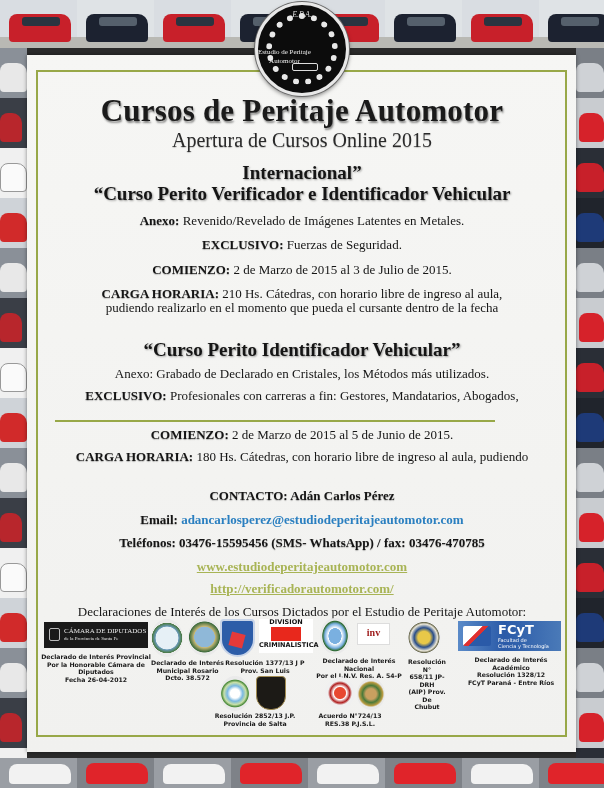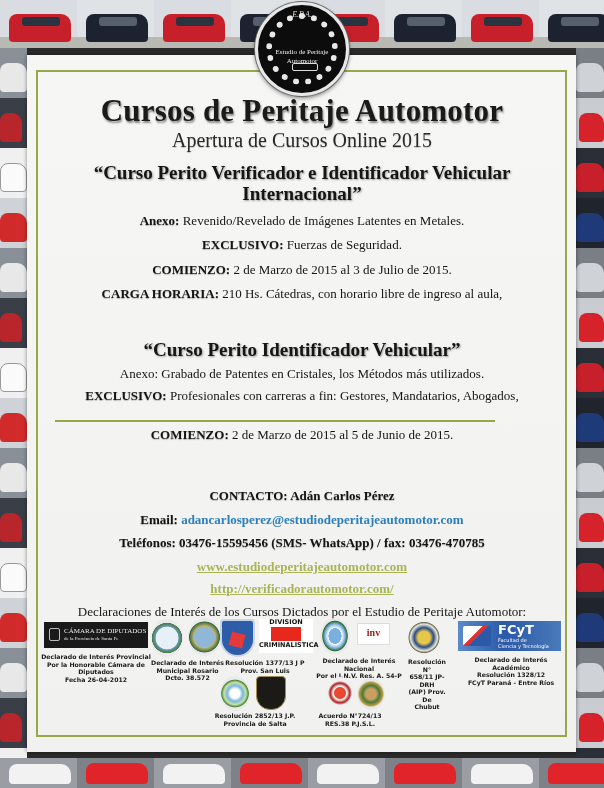--- a/index.html
+++ b/index.html
@@ -22,21 +22,21 @@
 
   
   .panel { position: absolute; left: 27px; top: 55px; width: 549px; height: 697px;
            background: linear-gradient(180deg, #f6f6f4 0%, #f1f1ef 100%);
            box-shadow: 0 0 4px rgba(0,0,0,.45); }
   .frame { position: absolute; left: 9px; top: 15px; width: 531px; height: 667px; border: 2px solid #98a848; }
 
   
   .logo { position: absolute; left: 255px; top: 2px; width: 94px; height: 94px; border-radius: 50%;
           background: #0c0c0c; border: 3px solid #e8e8e8; box-shadow: 0 0 0 1px #666, 0 2px 4px rgba(0,0,0,.5);
-          display: flex; align-items: center; justify-content: center; overflow: hidden; z-index: 5; }
+          display: flex; align-items: center; overflow: hidden; z-index: 5; }
   .logo-epa { position: absolute; top: 5px; width: 100%; text-align: center; font-size: 8px; color: #ddd; font-style: italic; }
   .logo-laurel { position: absolute; inset: 8px; border-radius: 50%; border: 6px dotted #e8e8e8; }
   .logo-text { position: relative; font-size: 7px; color: #f0f0f0; text-align: center; line-height: 9px; margin-top: 16px; }
   .logo-truck { position: absolute; bottom: 22px; left: 34px; width: 26px; height: 8px; border: 1px solid #ddd; border-radius: 2px; }
   .title { position: absolute; top: 93px; width: 100%; text-align: center; font-size: 31px; font-weight: bold;
            color: #1a1a1a; text-shadow: 1px 2px 2px rgba(0,0,0,.45); letter-spacing: .2px; }
   .subtitle { position: absolute; top: 129px; width: 100%; text-align: center; font-size: 20px; color: #2a2a2a;
               text-shadow: 0 1px 1px rgba(0,0,0,.2); }
 
   .line { position: absolute; width: 100%; text-align: center; font-size: 13px; line-height: 15px; color: #151515; }
@@ -230,46 +230,48 @@
     <div>Estudio de Peritaje</div>
     <div>Automotor</div>
   </div>
   <div class="logo-truck"></div>
 </div>
 
 <div class="title">Cursos de Peritaje Automotor</div>
 <div class="subtitle">Apertura de Cursos Online 2015</div>
 
 <div class="line course-title" style="top:162px">
+  <div>Internacional”</div>
   <div>“Curso Perito Verificador e Identificador Vehicular</div>
-  <div>Internacional”</div>
 </div>
 <div class="line" style="top:213px">
   <b>Anexo:</b><span> Revenido/Revelado de Imágenes Latentes en Metales.</span>
 </div>
 <div class="line" style="top:237px">
   <b>EXCLUSIVO:</b><span> Fuerzas de Seguridad.</span>
 </div>
 <div class="line" style="top:262px">
   <b>COMIENZO:</b><span> 2 de Marzo de 2015 al 3 de Julio de 2015.</span>
 </div>
 <div class="line" style="top:287px;line-height:14px">
   <div><b>CARGA HORARIA:</b><span> 210 Hs. Cátedras, con horario libre de ingreso al aula,</span></div>
+  <div>pudiendo realizarlo en el momento que pueda el cursante dentro de la fecha</div>
 </div>
 
 <div class="line course-title" style="top:339px">“Curso Perito Identificador Vehicular”</div>
-<div class="line" style="top:366px">Anexo: Grabado de Patentes en Cristales, los Métodos más utilizados.</div>
+<div class="line" style="top:366px">Anexo: Grabado de Declarado en Cristales, los Métodos más utilizados.</div>
 <div class="line" style="top:389px;line-height:14px">
   <div><b>EXCLUSIVO:</b><span> Profesionales con carreras a fin: Gestores, Mandatarios, Abogados,</span></div>
 </div>
 <div class="sep" style="top:420px"></div>
 <div class="line" style="top:427px">
   <b>COMIENZO:</b><span> 2 de Marzo de 2015 al 5 de Junio de 2015.</span>
 </div>
 <div class="line" style="top:450px;line-height:14px">
+  <div><b>CARGA HORARIA:</b><span> 180 Hs. Cátedras, con horario libre de ingreso al aula, pudiendo</span></div>
 </div>
 
 <div class="line" style="top:488px">
   <b>CONTACTO: Adán Carlos Pérez</b>
 </div>
 <div class="line" style="top:512px">
   <b>Email: </b><span class="email-link">adancarlosperez@estudiodeperitajeautomotor.com</span>
 </div>
 <div class="line" style="top:535px">
   <b>Teléfonos: 03476-15595456 (SMS- WhatsApp) / fax: 03476-470785</b>

